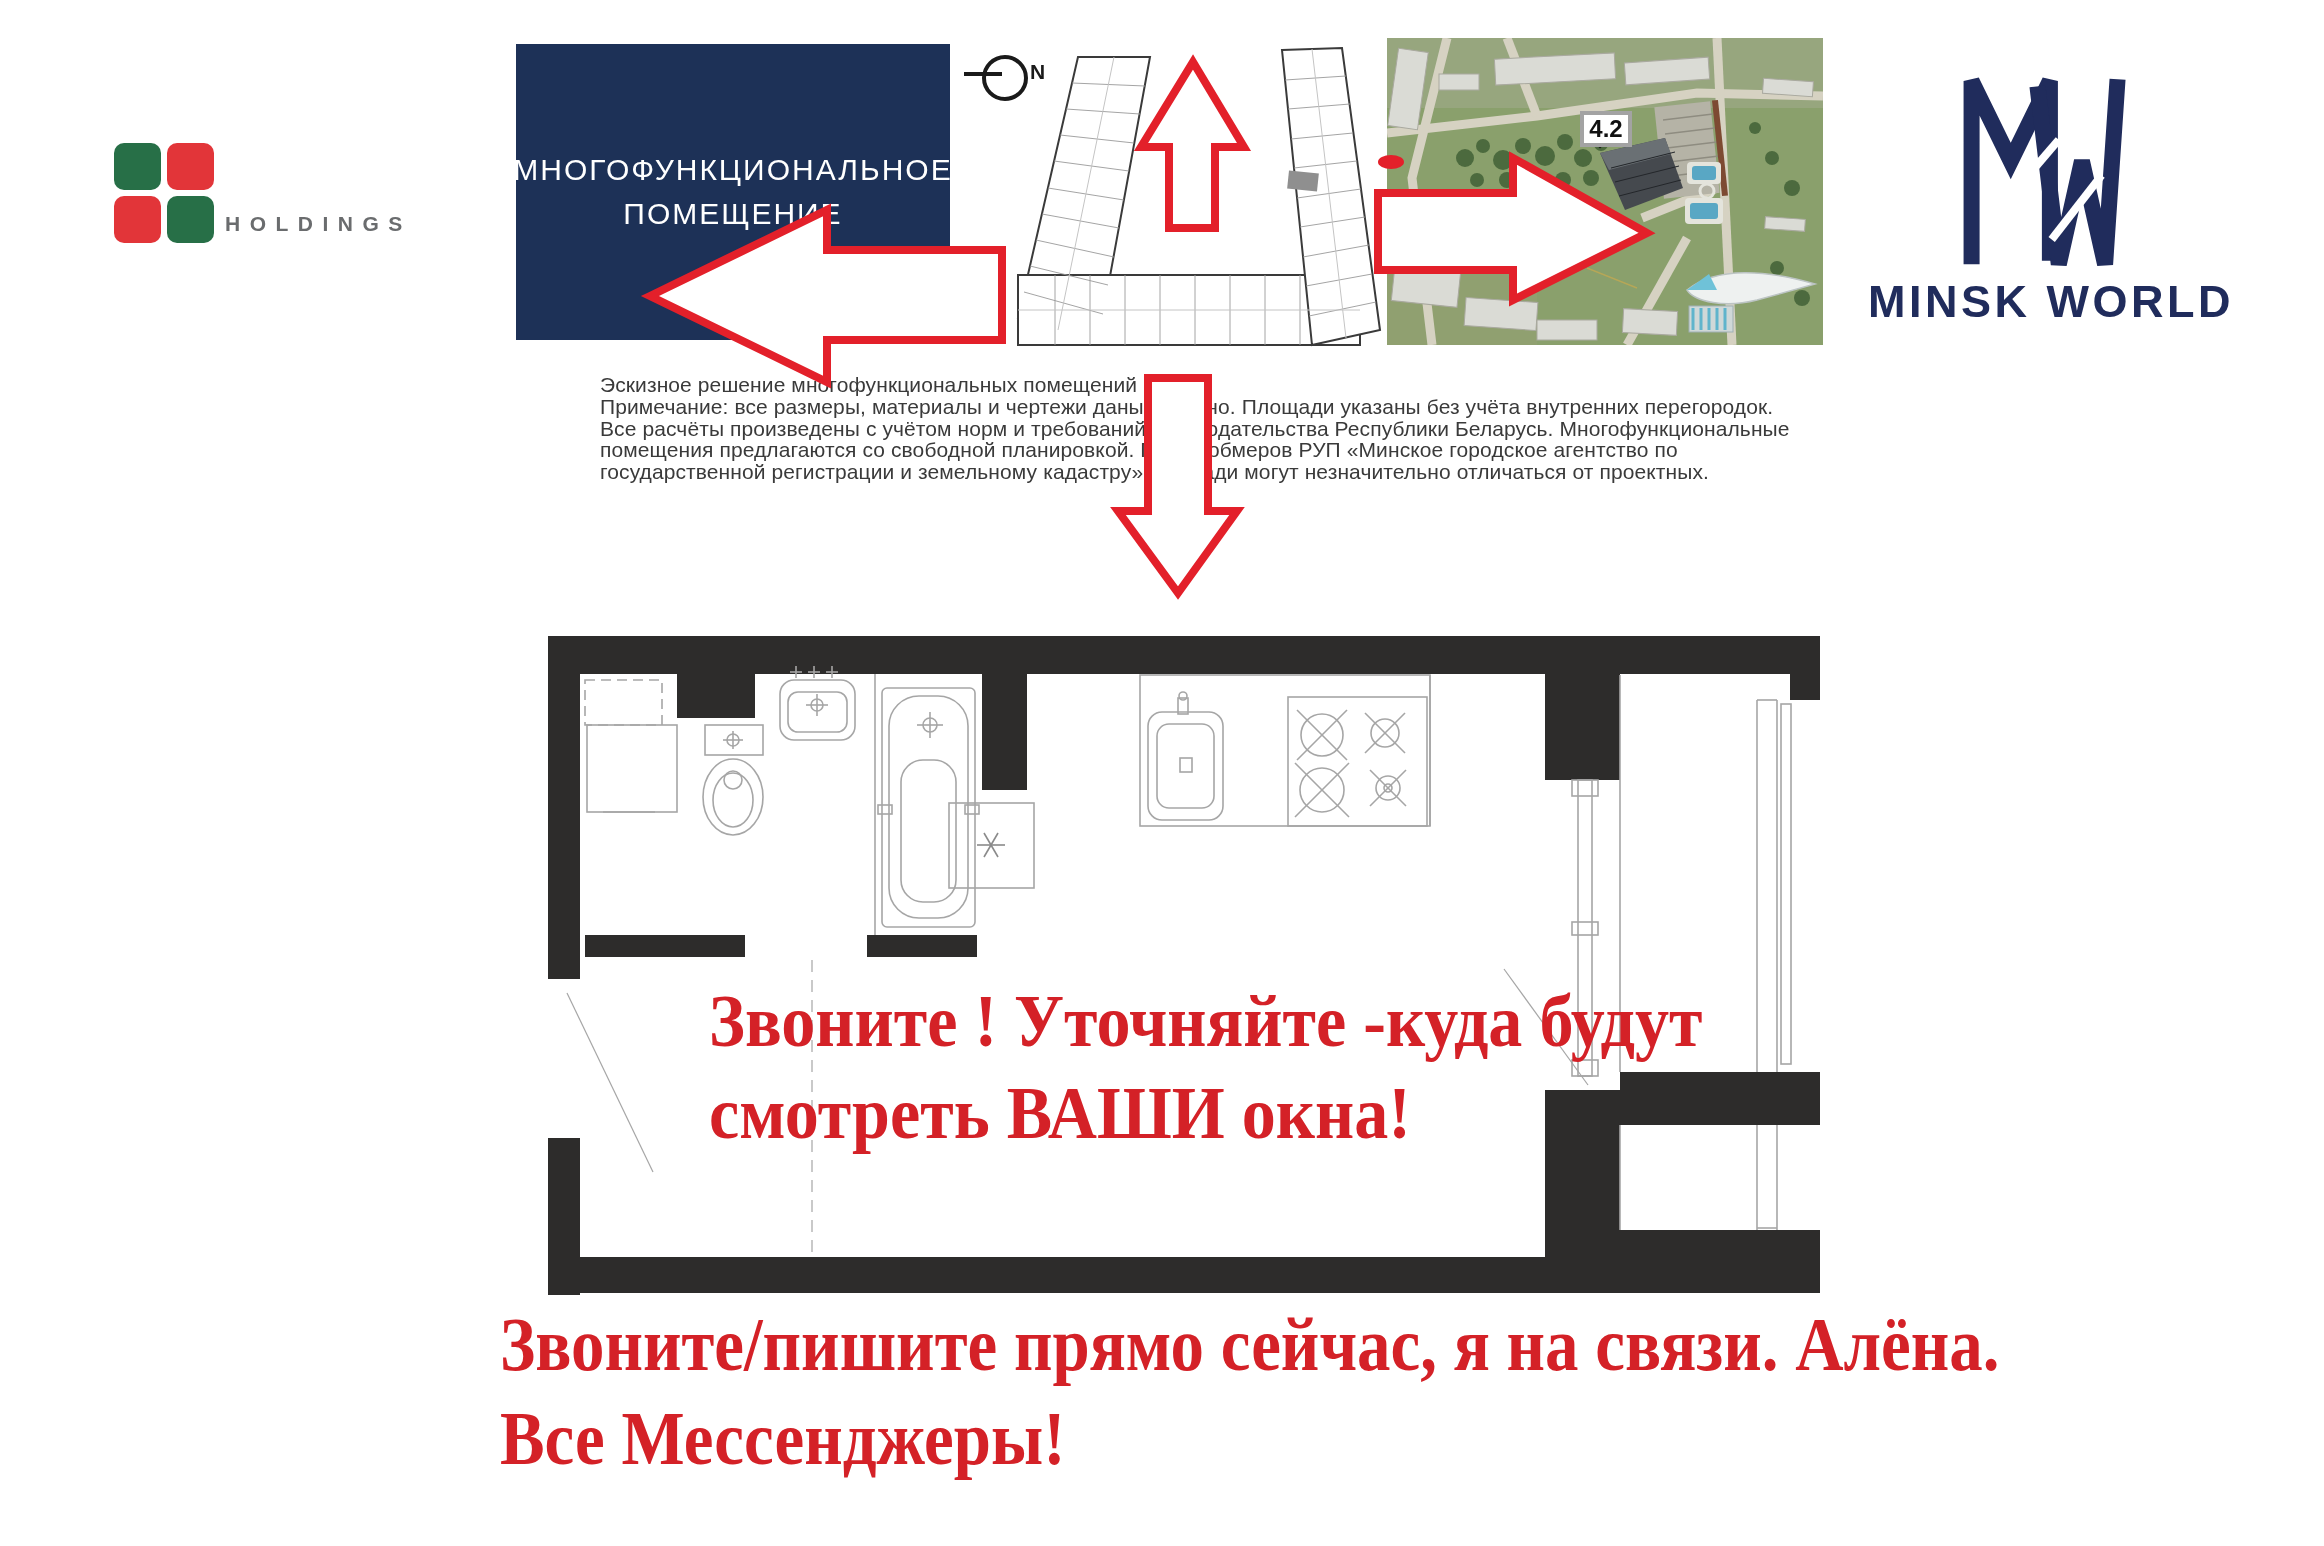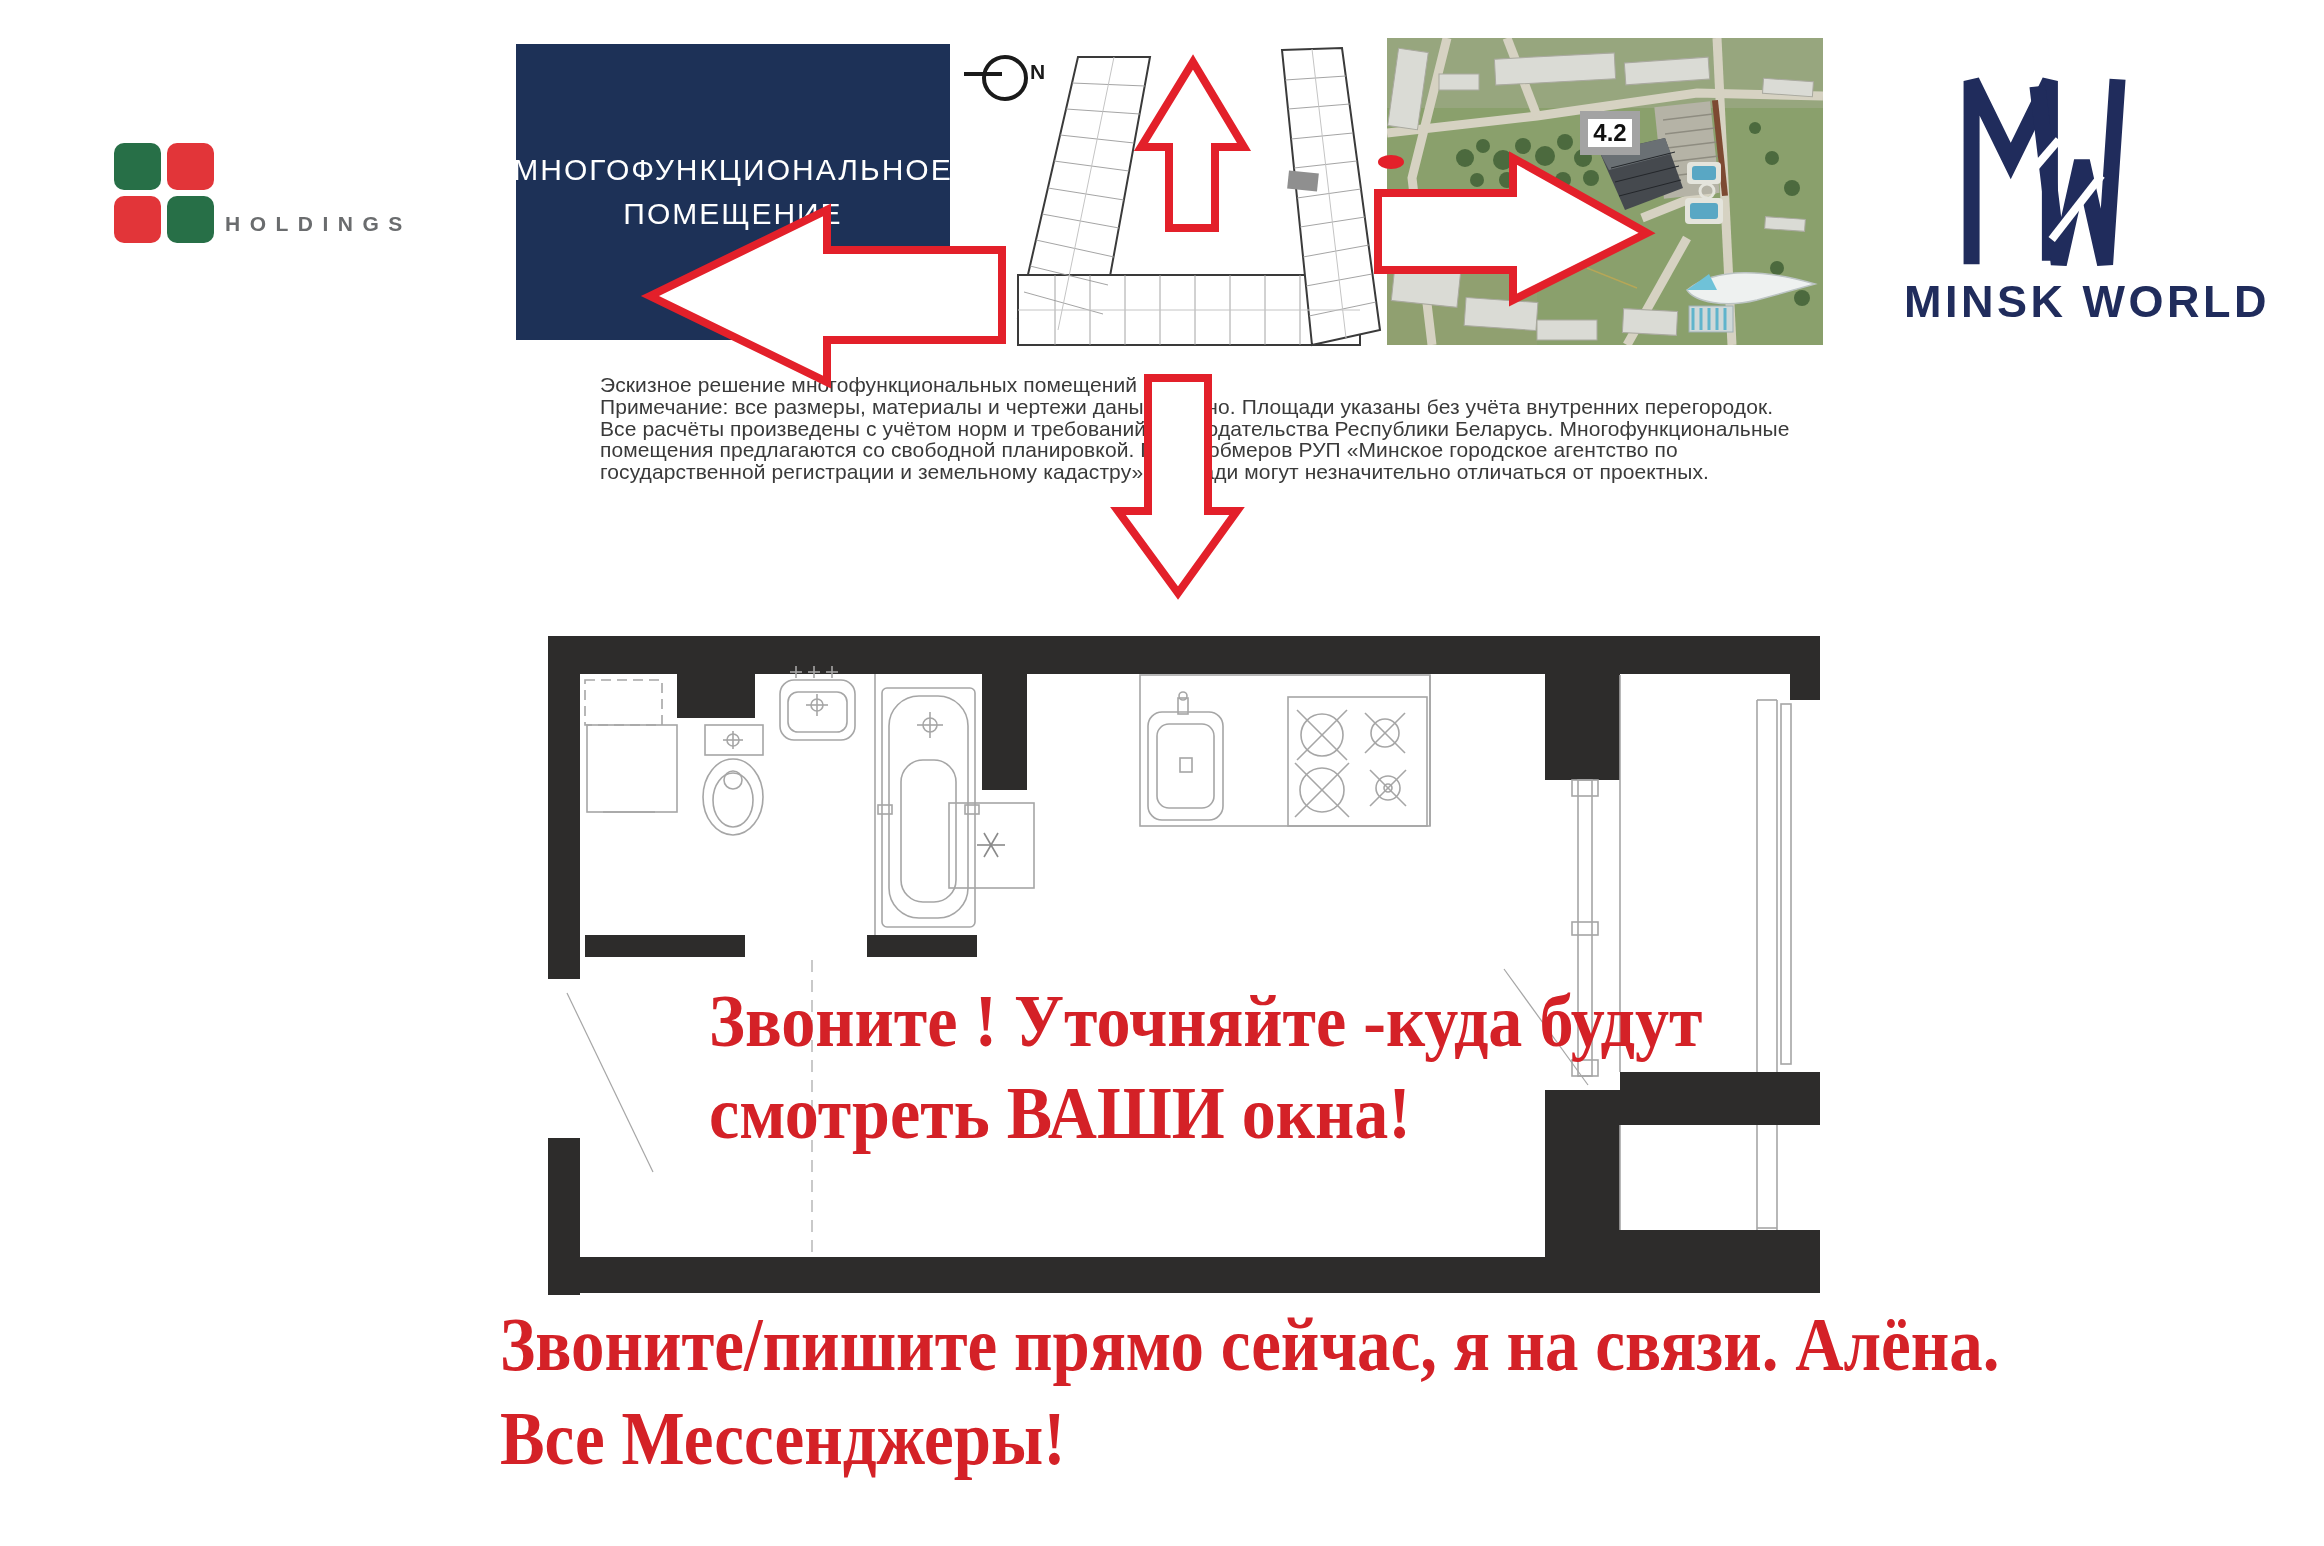--- a/index.html
+++ b/index.html
@@ -22,21 +22,21 @@
   .compass-n{font-size:21px;font-weight:600;color:#1a1a1a;}
   
   .disc{color:#3a3a3a;font-size:21px;line-height:21.8px;white-space:nowrap;letter-spacing:0.1px;}
   
   .rednote{color:var(--accent_text_red);font-family:"Liberation Serif",serif;font-weight:700;white-space:nowrap;transform-origin:left top;line-height:1;}
   .note-a{font-size:74px;transform:scaleX(0.92);}
   .note-b{font-size:76px;transform:scaleX(0.88);}
   
   .mw-word{font-size:45px;font-weight:700;letter-spacing:3.5px;color:var(--mw_navy);}
   
-  .badge{background:#fff;border:8px solid #a3a3a3;width:44px;height:28px;display:flex;align-items:center;justify-content:center;font-size:24px;font-weight:700;color:#111;font-family:"Liberation Sans",sans-serif;}
+  .badge{background:#fff;border:4px solid #a3a3a3;width:44px;height:28px;display:flex;align-items:center;justify-content:center;font-size:24px;font-weight:700;color:#111;font-family:"Liberation Sans",sans-serif;}
   .badge-tail{width:12px;height:12px;background:#161616;transform:rotate(45deg);}
   svg{display:block;}
 </style>
 </head>
 <body>
 
 <div id="canvas">
 
   <div class="abs" style="left:114px;top:143px;">
     <div class="dana-squares">
@@ -196,21 +196,21 @@
   <svg class="abs" style="left:1952px;top:68px;" width="178" height="204" viewBox="0 0 100 114">
     <g stroke="var(--mw_navy)" stroke-width="9" fill="none">
       <path d="M11,110 L11,7 L33,52 L55,7 L55,108"></path>
       <path d="M48,10 L60,110 L73,52 L86,110 L93,6"></path>
     </g>
     <g stroke="#ffffff" stroke-width="4.5">
       <line x1="24" y1="82" x2="60" y2="40"></line>
       <line x1="56" y1="96" x2="84" y2="60"></line>
     </g>
   </svg>
-  <div class="abs mw-word" style="left:1868px;top:276px;margin-left:36px;">MINSK WORLD</div>
+  <div class="abs mw-word" style="left:1868px;top:276px;">MINSK WORLD</div>
 
   <div class="abs" style="left:600px;top:374px;">
     <div class="disc">Эскизное решение многофункциональных помещений</div>
     <div class="disc">Примечание: все размеры, материалы и чертежи даны условно. Площади указаны без учёта внутренних перегородок.</div>
     <div class="disc">Все расчёты произведены с учётом норм и требований законодательства Республики Беларусь. Многофункциональные</div>
     <div class="disc">помещения предлагаются со свободной планировкой. После обмеров РУП «Минское городское агентство по</div>
     <div class="disc">государственной регистрации и земельному кадастру» площади могут незначительно отличаться от проектных.</div>
   </div>
 
   <svg class="abs" style="left:545px;top:630px;" width="1280" height="665" viewBox="0 0 1280 665">

